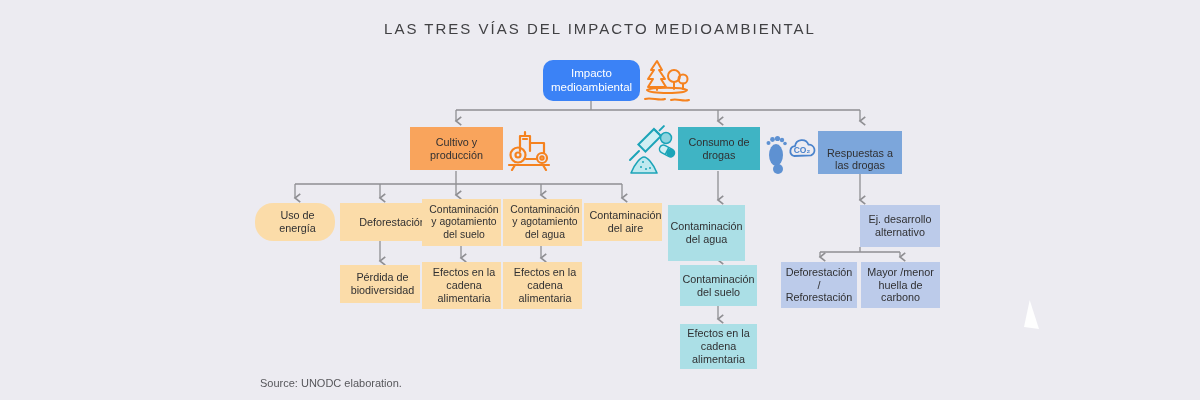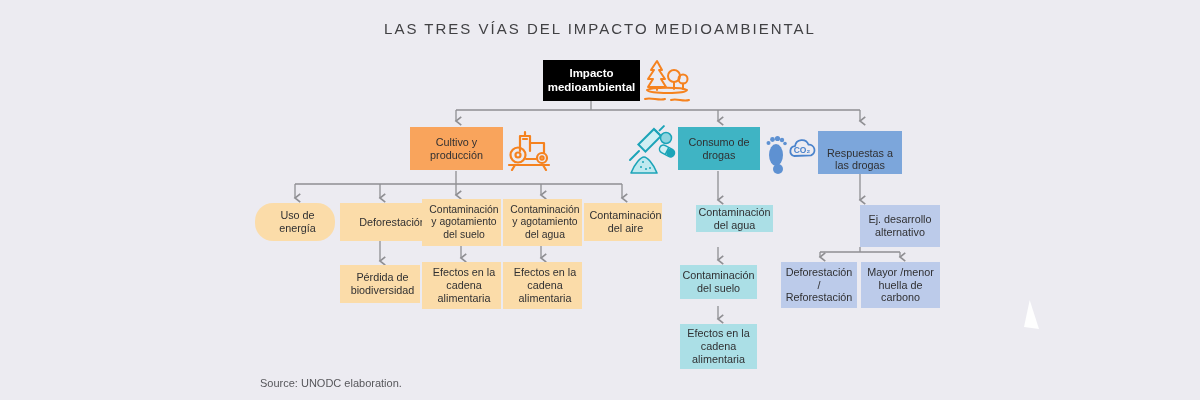--- a/index.html
+++ b/index.html
@@ -12,21 +12,21 @@
     position:absolute;left:0;top:20px;width:100%;
     text-align:center;font-size:15px;font-weight:500;
     letter-spacing:2px;color:#414144;
   }
   .connectors{position:absolute;left:0;top:0;width:1200px;height:400px;}
   .node{
     position:absolute;display:flex;align-items:center;justify-content:center;
     text-align:center;font-size:10.8px;line-height:1.18;color:#303032;
     padding:2px 3px;box-sizing:border-box;
   }
-  .root-node{background:#000000;color:#FFFFFF;font-weight:bold;font-size:11.5px;}
+  .root-node{background:#3b82f6;color:#FFFFFF;font-weight:normal;font-size:11.5px;border-radius:10px;}
   .branch-orange{background:#F9A45C;}
   .branch-teal{background:#3FB4C4;}
   .branch-blue{background:#7CA6DB;}
   .leaf-peach{background:#FBDCA9;padding-left:8px;}
   .leaf-teal{background:#ABDFE6;}
   .leaf-blue{background:#BCCBEA;}
   .icon{position:absolute;}
   .source{
     position:absolute;left:260px;top:377px;
     font-size:11px;color:#57575B;
@@ -175,24 +175,24 @@
   <div class="node leaf-peach" style="left:340px;top:265px;width:80px;height:38px;">
     <span>Pérdida de biodiversidad</span>
   </div>
   <div class="node leaf-peach" style="left:422px;top:262px;width:79px;height:47px;">
     <span>Efectos en la cadena alimentaria</span>
   </div>
   <div class="node leaf-peach" style="left:503px;top:262px;width:79px;height:47px;">
     <span>Efectos en la cadena alimentaria</span>
   </div>
 
-  <div class="node leaf-teal" style="left:696px;top:205px;width:77px;height:27px;">
+  <div class="node leaf-teal" style="left:668px;top:205px;width:77px;height:56px;">
     <span>Contaminación del agua</span>
   </div>
-  <div class="node leaf-teal" style="left:680px;top:265px;width:77px;height:34px;">
+  <div class="node leaf-teal" style="left:680px;top:265px;width:77px;height:41px;">
     <span>Contaminación del suelo</span>
   </div>
   <div class="node leaf-teal" style="left:680px;top:324px;width:77px;height:45px;">
     <span>Efectos en la cadena alimentaria</span>
   </div>
 
   <div class="node leaf-blue" style="left:860px;top:205px;width:80px;height:42px;">
     <span>Ej. desarrollo alternativo</span>
   </div>
   <div class="node leaf-blue" style="left:781px;top:262px;width:76px;height:46px;">

